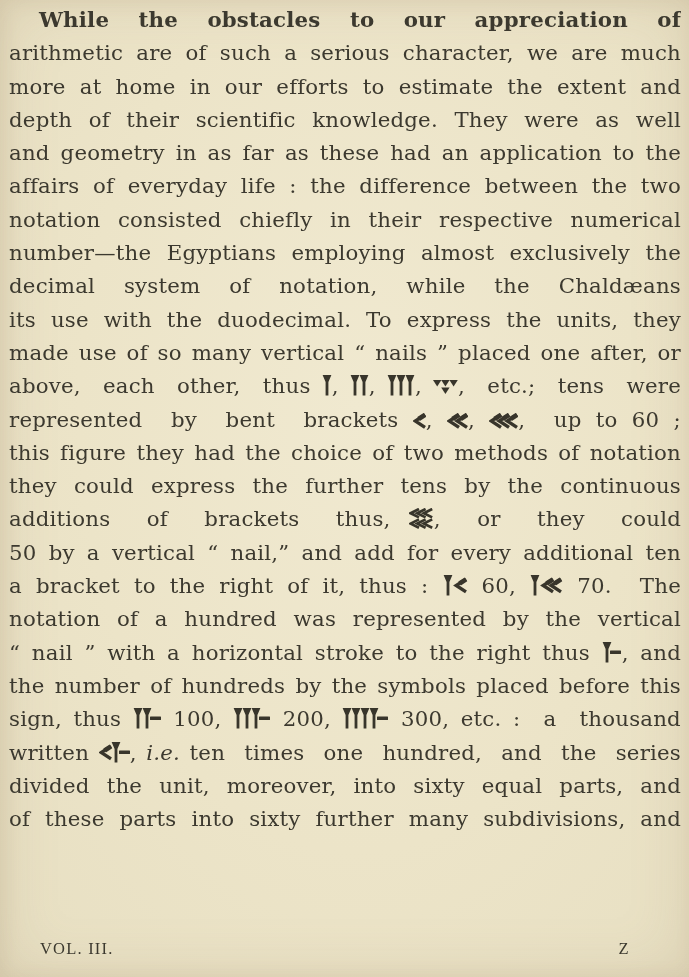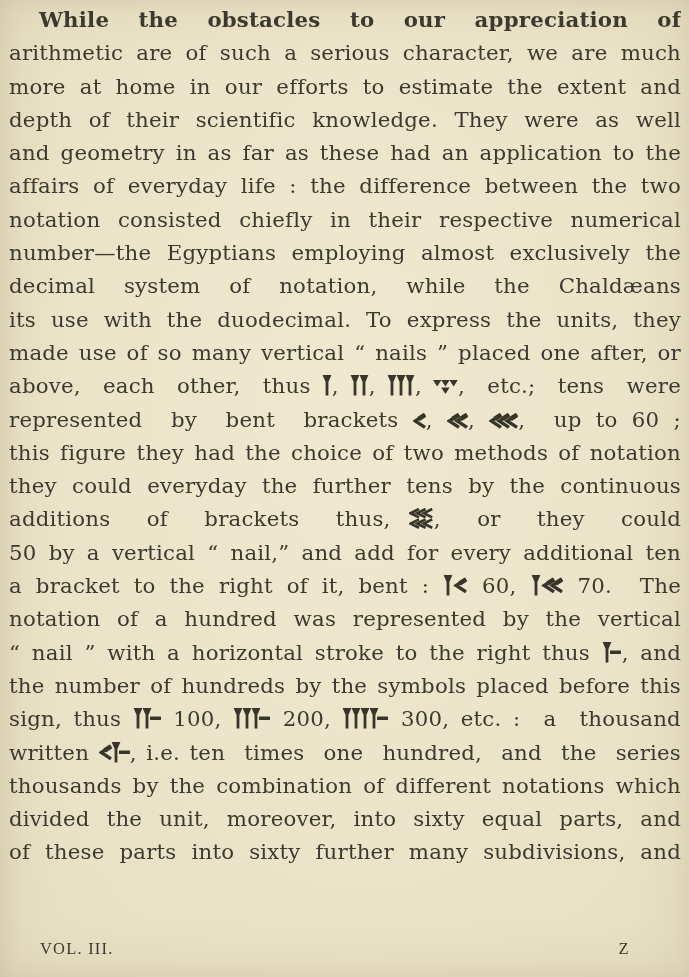--- a/index.html
+++ b/index.html
@@ -15,21 +15,21 @@
   }
   .text-block{position:absolute;left:9px;right:8px;top:3px;}
   .line{
     height:33.3px;line-height:33.3px;
     font-size:21.3px;letter-spacing:.2px;word-spacing:2.5px;
     text-align:justify;text-align-last:justify;
     overflow:hidden;white-space:normal;
   }
   .line.indent{text-indent:30px;font-weight:bold;}
   .seg{white-space:pre-wrap;}
-  .it{}
+  .it{font-style:italic;}
   .cu{display:inline-block;vertical-align:-3px;color:#38352b;}
   .cu.low{vertical-align:-2px;}
   .footer{position:absolute;left:0;right:0;top:934px;height:34px;font-size:16.5px;line-height:30px;font-family:Liberation Serif, serif;}
   .vol{position:absolute;left:40px;letter-spacing:1.2px;}
   .sig{position:absolute;right:60px;letter-spacing:.5px;}
 </style>
 </head>
 <body>
 
 <svg width="0" height="0" style="position:absolute" aria-hidden="true">
@@ -89,34 +89,34 @@
         </svg><span class="seg">,</span> <svg class="cu low" width="21" height="16" viewBox="0 0 21 16">
           <use href="#cu-brk"></use>
           <use href="#cu-brk" x="8"></use>
         </svg><span class="seg">,</span> <svg class="cu low" width="29" height="16" viewBox="0 0 29 16">
           <use href="#cu-brk"></use>
           <use href="#cu-brk" x="8"></use>
           <use href="#cu-brk" x="16"></use>
         </svg><span class="seg">,  up to 60 ;  beyond</span></div>
 
     <div class="line">this figure they had the choice of two methods of notation :</div>
-    <div class="line">they could everyday the further tens by the continuous</div>
+    <div class="line">they could express the further tens by the continuous</div>
 
     <div class="line"><span class="seg">additions  of  brackets  thus,</span> <svg class="cu" width="25" height="21" viewBox="0 0 25 21">
           <use href="#cu-brk-s"></use>
           <use href="#cu-brk-s" x="6.6"></use>
           <use href="#cu-brk-s" x="13.2"></use>
           <use href="#cu-brk-s" y="10.4"></use>
           <use href="#cu-brk-s" x="6.6" y="10.4"></use>
           <use href="#cu-brk-s" x="13.2" y="10.4"></use>
         </svg><span class="seg">,  or  they  could  represent</span></div>
 
     <div class="line">50 by a vertical “ nail,” and add for every additional ten</div>
 
-    <div class="line"><span class="seg">a bracket to the right of it, bent :</span> <svg class="cu" width="25" height="21" viewBox="0 0 25 21">
+    <div class="line"><span class="seg">a bracket to the right of it, thus :</span> <svg class="cu" width="25" height="21" viewBox="0 0 25 21">
           <use href="#cu-nail"></use>
           <use href="#cu-brk" x="11" y="2.5"></use>
         </svg> <span class="seg">60,</span> <svg class="cu" width="33" height="21" viewBox="0 0 33 21">
           <use href="#cu-nail"></use>
           <use href="#cu-brk" x="11" y="2.5"></use>
           <use href="#cu-brk" x="19" y="2.5"></use>
         </svg> <span class="seg">70.  The</span></div>
 
     <div class="line">notation of a hundred was represented by the vertical</div>
 
@@ -143,21 +143,20 @@
           <use href="#cu-nail" x="27"></use>
           <use href="#cu-bar" x="35" y="8.6"></use>
         </svg> <span class="seg">300, etc. :  a  thousand  was</span></div>
 
     <div class="line"><span class="seg">written</span> <svg class="cu" width="31" height="21" viewBox="0 0 31 21">
           <use href="#cu-brk" y="2.5"></use>
           <use href="#cu-nail" x="12"></use>
           <use href="#cu-bar" x="20" y="8.6"></use>
         </svg><span class="seg">,</span> <span class="seg it">i.e.</span> <span class="seg">ten  times  one  hundred,  and  the  series  of</span></div>
 
-    <div class="line">thousands by the combination of different notations which</div>
     <div class="line">divided the unit, moreover, into sixty equal parts, and each</div>
     <div class="line">of these parts into sixty further many subdivisions, and</div>
 
   </div>
 
   <div class="footer">
     <span class="vol">VOL. III.</span>
     <span class="sig">Z</span>
   </div>
 </div>

